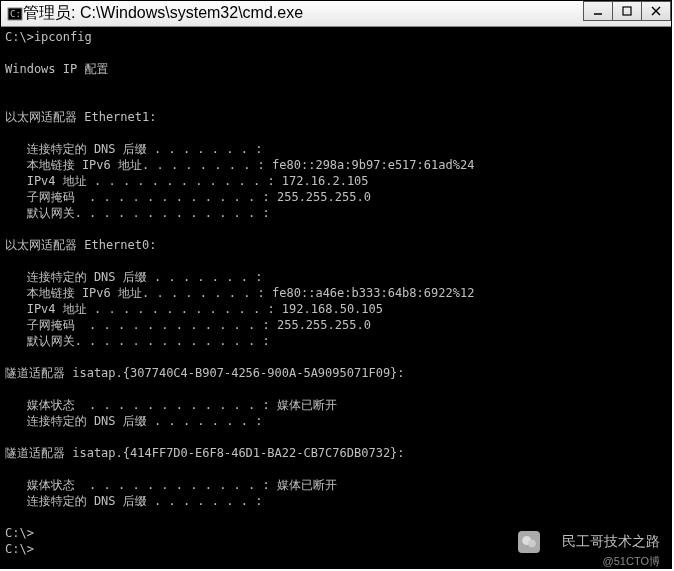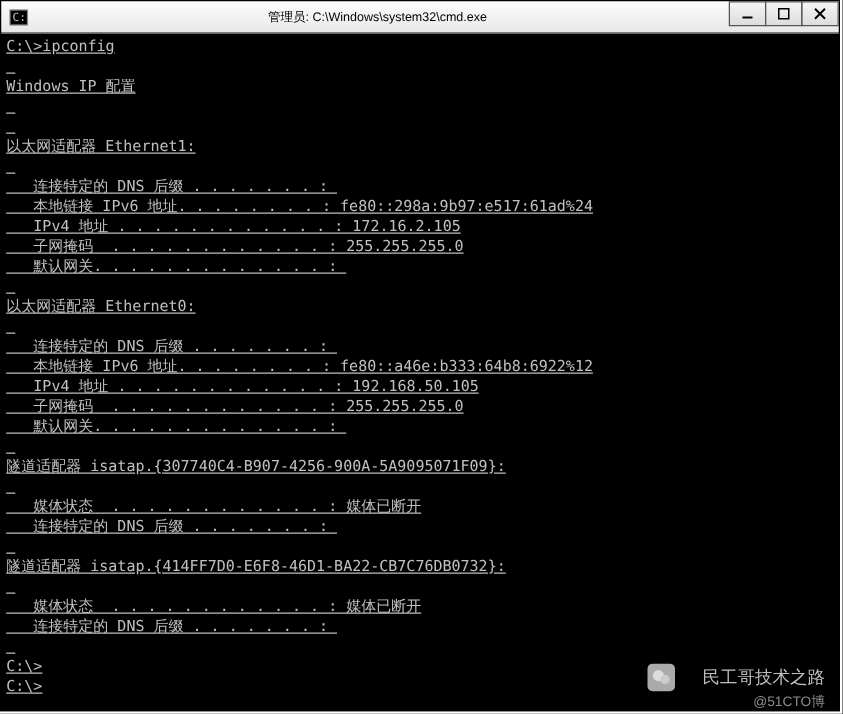--- a/index.html
+++ b/index.html
@@ -30,22 +30,22 @@
     .titlebar-icon {
       width: 16px;
       height: 16px;
       margin-left: 6px;
       display: flex;
       align-items: center;
       justify-content: center;
     }
     .title-text {
       flex: 1;
-      text-align: center;
-      font-size: 10px;
+      text-align: left;
+      font-size: 16px;
       color: #000;
       font-family: "Microsoft YaHei", "SimSun", sans-serif;
       padding-right: 90px;
     }
     .win-controls {
       position: absolute;
       right: 0;
       top: 0;
       display: flex;
       height: 20px;
@@ -67,21 +67,20 @@
     .terminal {
       flex: 1;
       background: #000;
       color: #c0c0c0;
       font-family: "NSimSun", "SimSun", "Consolas", monospace;
       font-size: 12px;
       line-height: 16px;
       padding: 2px 4px;
       white-space: pre;
       overflow: hidden;
-      text-decoration: underline;
     }
     .terminal-line {
       white-space: pre;
     }
     .watermark {
       position: absolute;
       right: 14px;
       bottom: 18px;
       display: flex;
       align-items: center;

